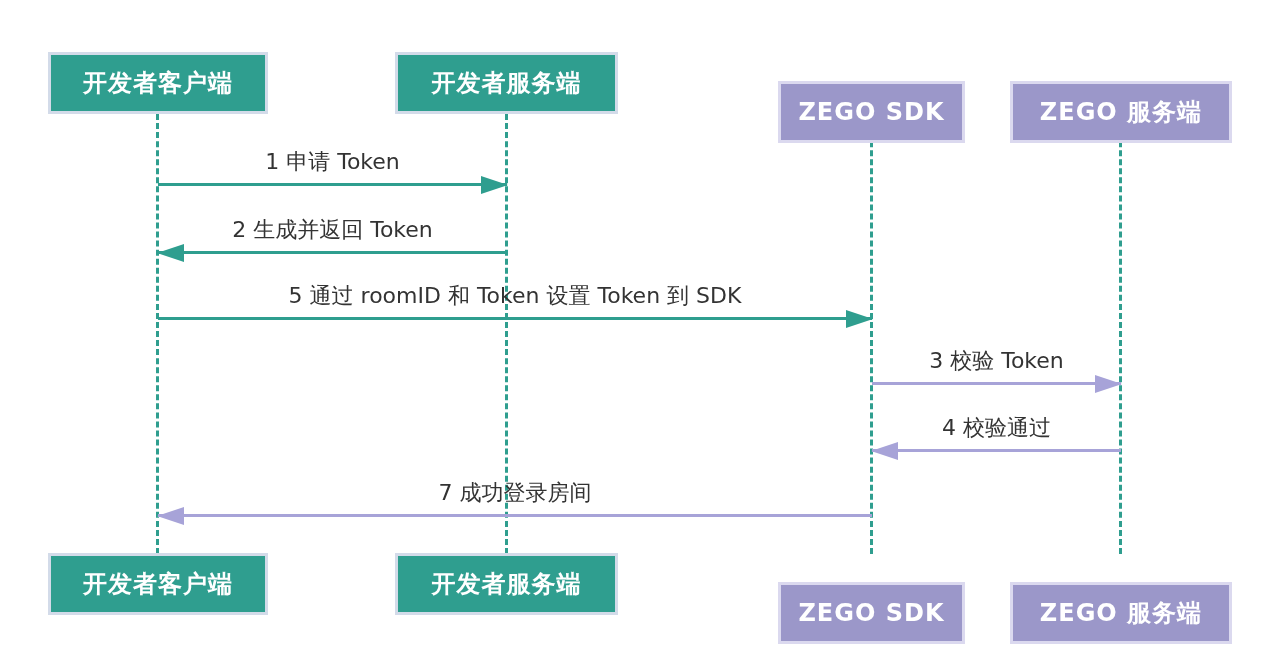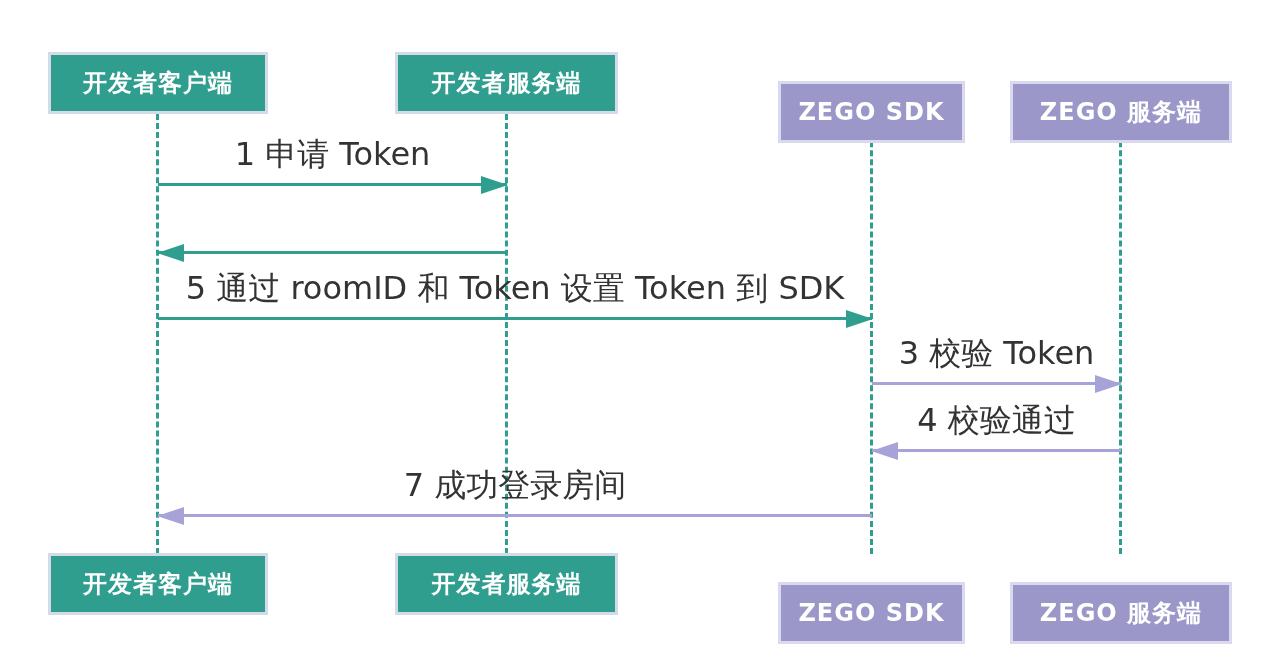--- a/index.html
+++ b/index.html
@@ -30,21 +30,21 @@
     white-space: nowrap;
   }
   .actor.teal   { background: var(--teal, #2f9e8f);   border: 3px solid #d3dbe9; }
   .actor.purple { background: var(--purple, #9b97c9); border: 3px solid #dbd9ef; margin-top: 29px; }
   
   .message { position: absolute; height: 46px; }
   .msg-label {
     position: absolute;
     left: 0; right: 0; bottom: 9px;
     text-align: center;
-    font-size: 32px; color: #333333;
+    font-size: 22px; color: #333333;
     white-space: nowrap;
   }
   .msg-line {
     position: absolute;
     left: 0; right: 0; bottom: 0;
     height: 3px;
   }
   .msg-line.teal-line   { background: var(--teal, #2f9e8f); }
   .msg-line.purple-line { background: var(--purple-arrow, #a7a3d8); }
   .ah {
@@ -99,20 +99,21 @@
   </div>
 
   <div class="message" style="left: 158px; top: 140px; width: 349px;">
     <div class="msg-label">1 申请 Token</div>
     <div class="msg-line teal-line">
       <i class="ah right teal-ah"></i>
     </div>
   </div>
 
   <div class="message" style="left: 158px; top: 208px; width: 349px;">
+    <div class="msg-label">2 生成并返回 Token</div>
     <div class="msg-line teal-line">
       <i class="ah left teal-ah"></i>
     </div>
   </div>
 
   <div class="message" style="left: 158px; top: 274px; width: 714px;">
     <div class="msg-label">5 通过 roomID 和 Token 设置 Token 到 SDK</div>
     <div class="msg-line teal-line">
       <i class="ah right teal-ah"></i>
     </div>

